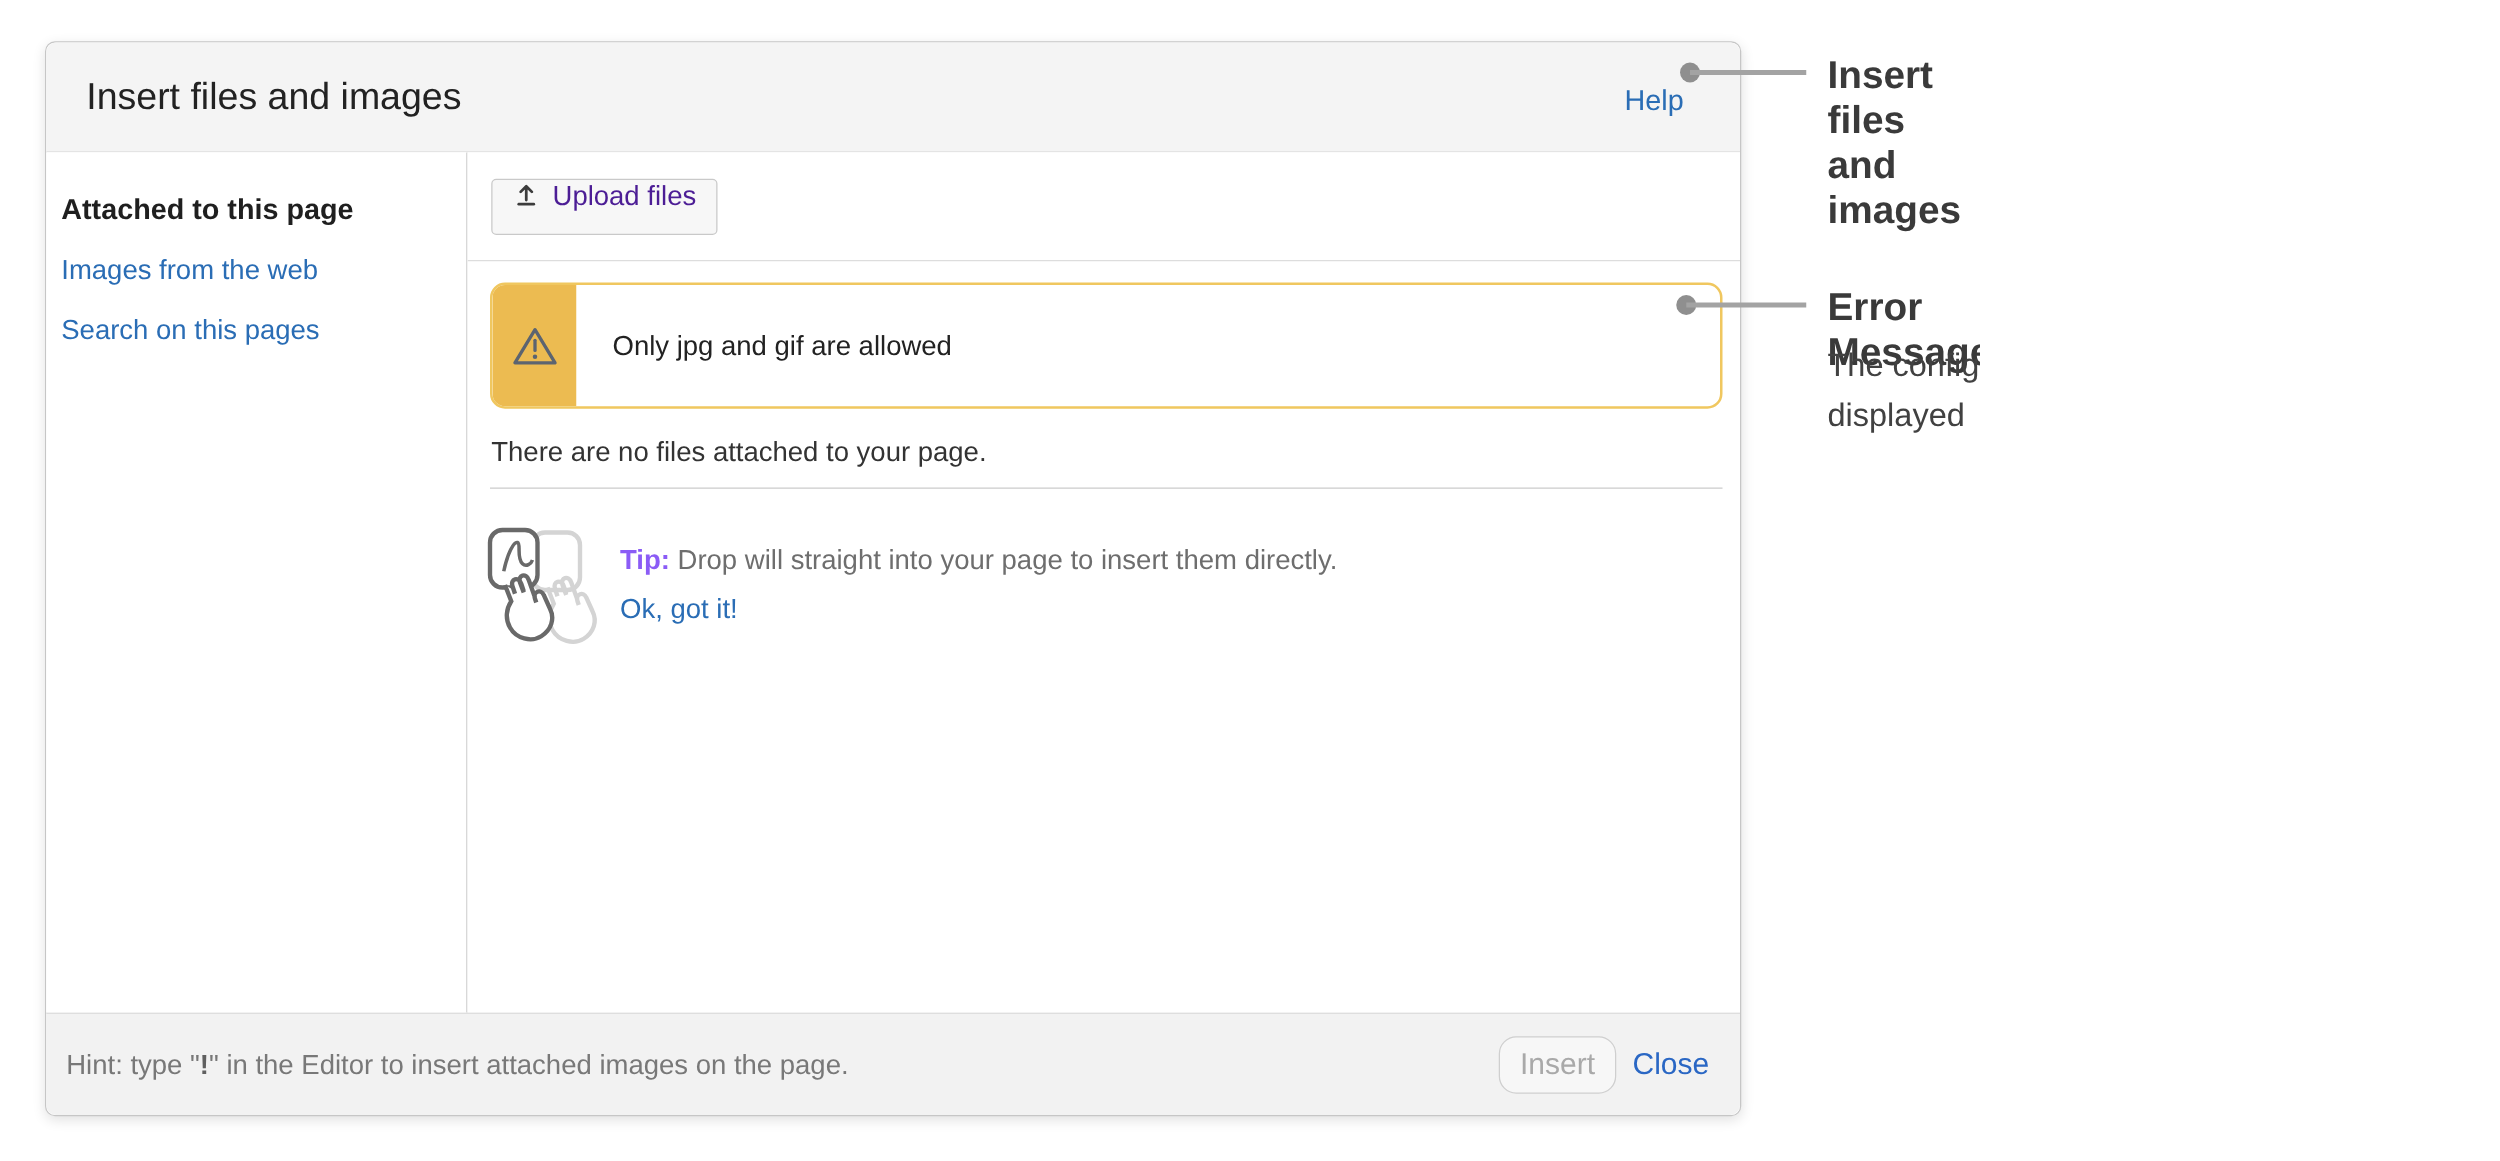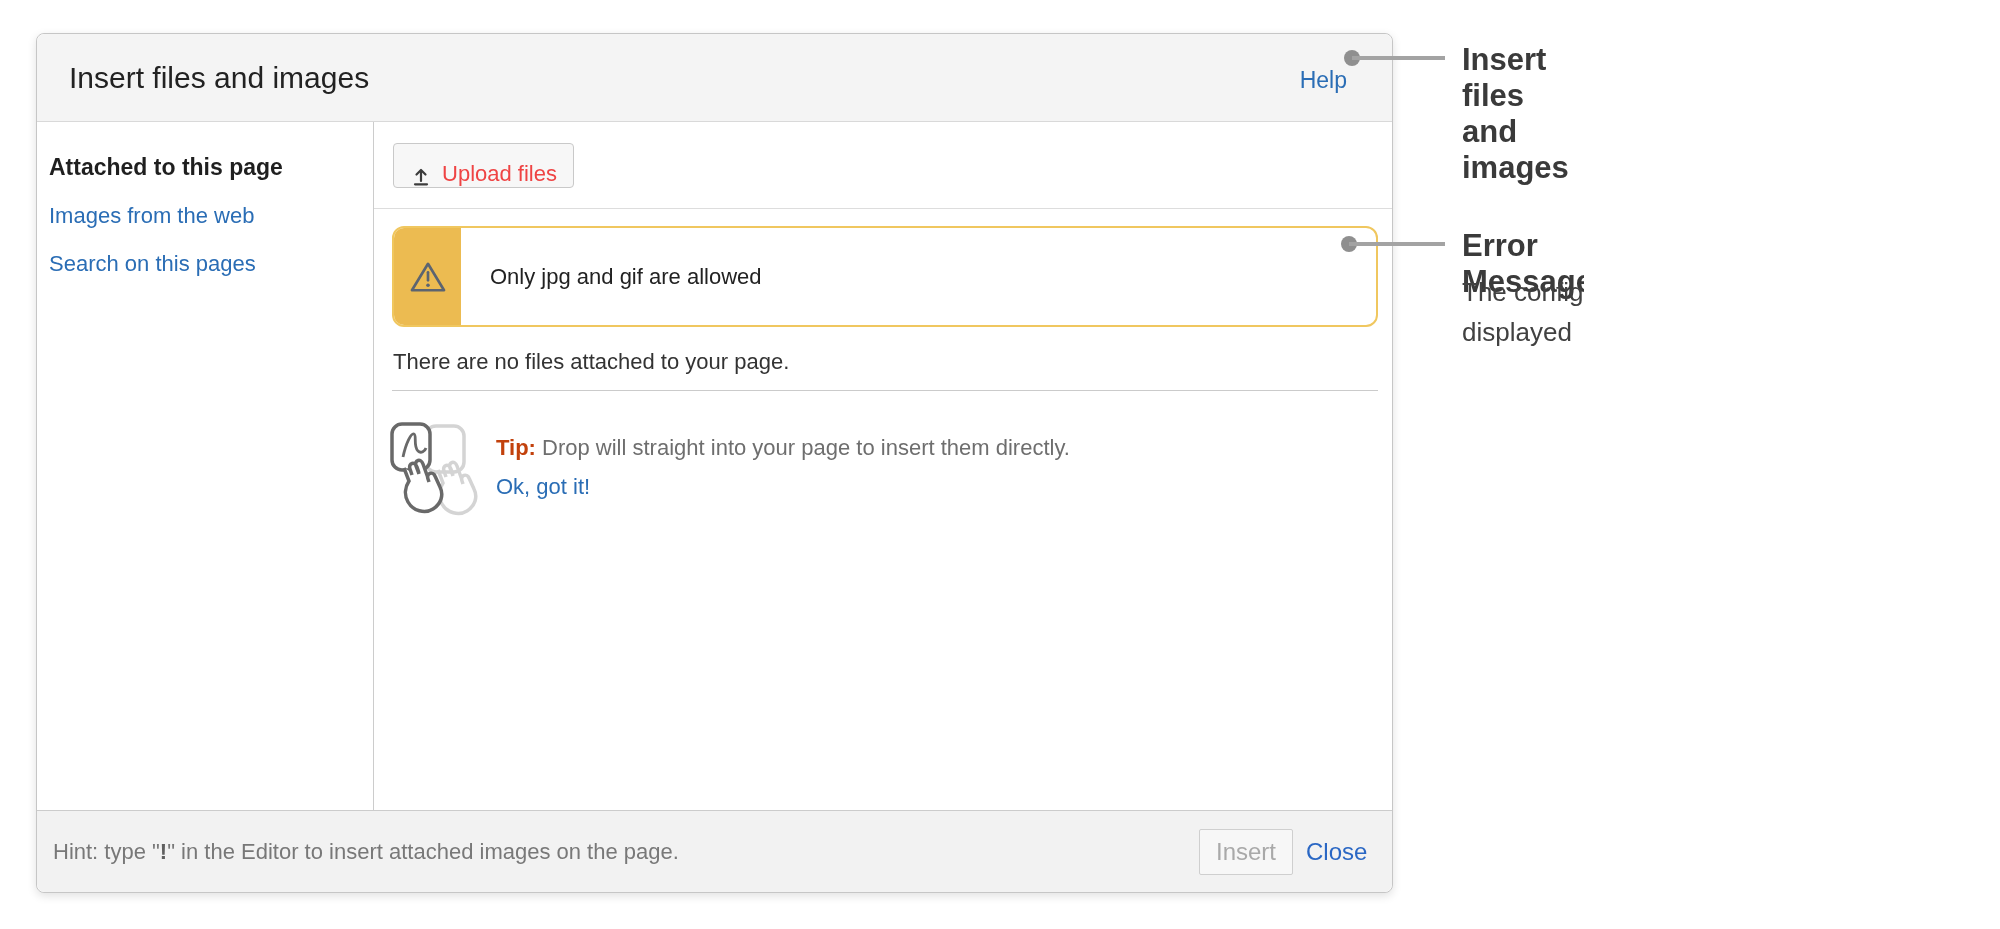--- a/index.html
+++ b/index.html
@@ -19,44 +19,44 @@
   .sidebar { position:absolute; left:0; top:88px; width:337px; bottom:82px; background:#fff;
              border-right:1px solid #cccccc; padding:32px 10px 0 12px; }
   .side-item { display:block; font-size:22px; line-height:27px; margin-bottom:21px; cursor:pointer; }
   .side-item.active { font-weight:700; font-size:23px; color:#1f1f1f; cursor:default; }
   .side-item.link { color:#2a6db5; }
 
   .content { position:absolute; left:337px; top:88px; right:0; bottom:82px; background:#fff; overflow:hidden; }
   .upload-row { position:absolute; left:0; top:0; right:0; height:87px; border-bottom:1px solid #dddddd; }
   .upload-btn { position:absolute; left:19px; top:21px; width:181px; height:45px;
                 background:#f7f7f7; border:1px solid #c9c9c9; border-radius:4px;
-                font-size:22px; color:#ef4444; font-family:inherit; cursor:pointer;
-                display:flex; align-items:flex-end; justify-content:center; gap:10px; }
+                font-size:22px; color:#4c1d95; font-family:inherit; cursor:pointer;
+                display:flex; align-items:flex-start; justify-content:center; gap:10px; }
 
   .warning-box { position:absolute; left:18px; top:104px; width:986px; height:101px;
                  background:#fff; border:2px solid #f0c75f; border-radius:12px; overflow:hidden; }
   .warning-stripe { position:absolute; left:0; top:0; bottom:0; width:67px; background:#ecbb51;
                     display:flex; align-items:center; justify-content:center; }
   .warning-text { position:absolute; left:96px; top:0; bottom:0; display:flex; align-items:center;
                   font-size:22px; color:#222; }
 
   .empty-state { position:absolute; left:19px; top:227px; font-size:22px; color:#333; }
   .list-divider { position:absolute; left:18px; top:268px; width:986px; height:0; border-top:1px solid #cbcbcb; }
 
   .tip-icon { position:absolute; left:14px; top:298px; }
   .tip-line { position:absolute; left:122px; top:313px; font-size:22px; color:#6e6e6e; }
-  .tip-line strong { color:#c2410c; }
+  .tip-line strong { color:#8b5cf6; }
   .tip-link { position:absolute; left:122px; top:352px; font-size:22px; color:#2a6db5; cursor:pointer; text-decoration:none; }
 
   .dlg-footer { position:absolute; left:0; bottom:0; right:0; height:82px; background:#f2f2f2;
                 border-top:1px solid #cccccc; border-radius:0 0 8px 8px; }
   .hint { position:absolute; left:16px; top:0; line-height:82px; font-size:22px; color:#787878; }
   .hint strong { color:#606060; }
   .insert-btn { position:absolute; left:1162px; top:18px; width:94px; height:46px;
-                background:#f7f7f7; border:1px solid #cfcfcf; border-radius:2px;
+                background:#f7f7f7; border:1px solid #cfcfcf; border-radius:14px;
                 font-size:24px; color:#a9a9a9; font-family:inherit; }
   .close-link { position:absolute; left:1269px; top:0; line-height:82px; font-size:24px; color:#2a67c4; cursor:pointer; text-decoration:none; }
 
   
   .callout-line { position:absolute; height:4px; background:#a3a3a3; }
   .callout-dot { position:absolute; width:16px; height:16px; border-radius:50%; background:#8f8f8f; }
   .callout-title { position:absolute; left:1462px; font-size:31px; font-weight:700; color:#3a3a3a; }
   .callout-desc { position:absolute; left:1462px; width:500px; font-size:26px; line-height:40px; color:#414141; }
 </style>
 </head>

